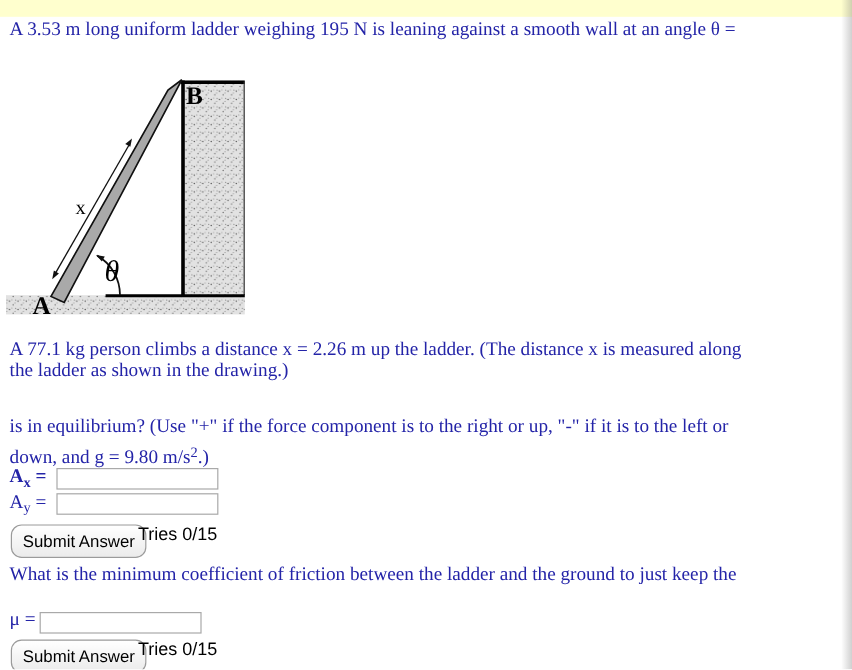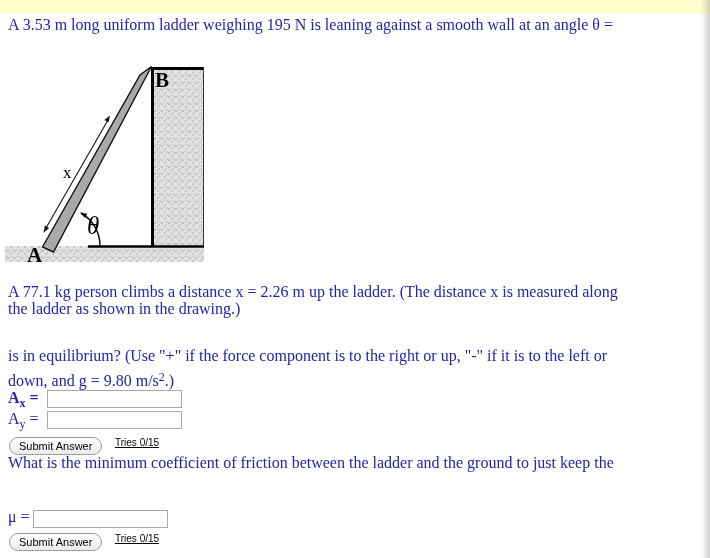--- a/index.html
+++ b/index.html
@@ -8,24 +8,24 @@
   .banner{position:absolute;left:0;top:0;width:710px;height:14px;}
   .edge-strip{position:absolute;right:0;top:0;width:9px;height:558px;z-index:50;
               background:linear-gradient(to right, rgba(180,180,180,0.0), rgba(120,120,120,0.35));}
   .ptxt{position:absolute;left:8px;color:#2424a8;font-size:16px;line-height:17px;white-space:nowrap;font-family:Liberation Serif, serif;}
   .pline{white-space:nowrap;}
   sup.s2{font-size:12px;vertical-align:5px;}
   .fieldrow{position:absolute;left:8px;color:#2424a8;font-size:16px;white-space:nowrap;}
   .fieldrow sub{font-size:12px;vertical-align:-4px;}
   .answer-input{position:absolute;width:129px;height:16px;border:1px solid #a9a9a9;background:#fff;
                 font-family:"Liberation Sans",sans-serif;font-size:12px;padding:0 2px;}
-  .submit-btn{position:absolute;height:18px;padding:0 9px;font-family:"Liberation Sans",sans-serif;
-              font-size:11px;color:#000;background:linear-gradient(#ffffff,#ebebeb);
+  .submit-btn{position:absolute;height:28px;padding:0 9px;font-family:"Liberation Sans",sans-serif;
+              font-size:14px;color:#000;background:linear-gradient(#ffffff,#ebebeb);
               border:1px solid #9b9b9b;border-radius:9px;}
-  .tries{position:absolute;font-family:"Liberation Sans",sans-serif;font-size:10px;color:#000;text-decoration:underline;}
+  .tries{position:absolute;font-family:"Liberation Sans",sans-serif;font-size:15px;color:#000;}
   #diagram{position:absolute;left:0;top:60px;}
 </style>
 </head>
 <body>
 
 <div id="screen">
 
   <div class="banner" style="background:#ffffce;"></div>
   <div class="edge-strip"></div>
 
@@ -88,21 +88,21 @@
   <input class="answer-input" style="left: 47px; top: 390px;" type="text" value="">
 
   <div class="fieldrow" style="top:410px;">
     <span>A</span><sub>y</sub><span> =</span>
   </div>
   <input class="answer-input" style="left: 47px; top: 411px;" type="text" value="">
 
   <button class="submit-btn" style="left:9px;top:437px;">Submit Answer</button>
   <span class="tries" style="left:115px;top:437px;">Tries 0/15</span>
 
-  <div class="ptxt" style="top:454px;">What is the minimum coefficient of friction between the ladder and the ground to just keep the</div>
+  <div class="ptxt" style="top:470px;">What is the minimum coefficient of friction between the ladder and the ground to just keep the</div>
 
   <div class="fieldrow" style="top:508px;">
     <span>μ</span><span> =</span>
   </div>
   <input class="answer-input" style="left: 33px; top: 510px;" type="text" value="">
 
   <button class="submit-btn" style="left:9px;top:533px;">Submit Answer</button>
   <span class="tries" style="left:115px;top:533px;">Tries 0/15</span>
 
 </div>

